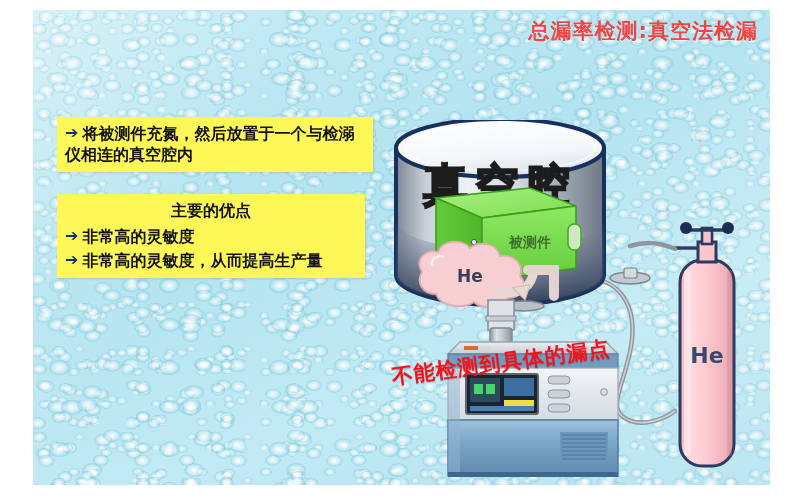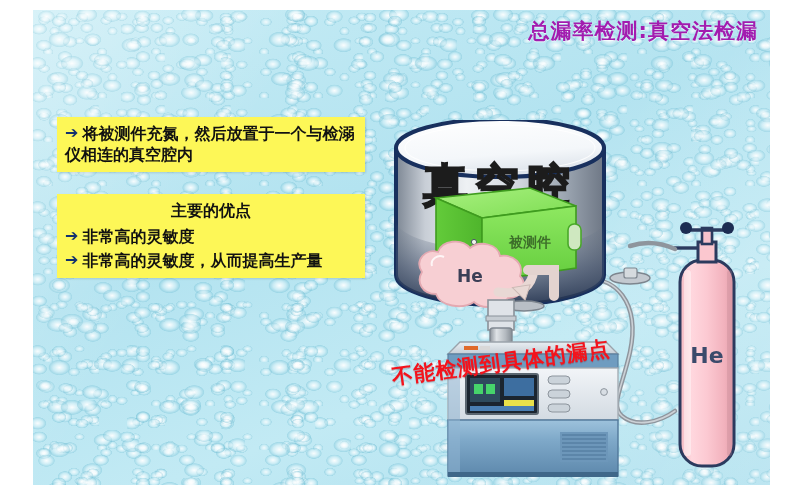--- a/index.html
+++ b/index.html
@@ -53,32 +53,32 @@
   }
   #bgGloss{
     position:absolute;left:33px;top:10px;width:737px;height:475px;
     background:linear-gradient(120deg,rgba(255,255,255,.30) 0%,rgba(255,255,255,0) 28%,rgba(255,255,255,0) 62%,rgba(255,255,255,.18) 100%);
     pointer-events:none;
   }
 
   
   #title{
     position:absolute;right:42px;top:17px;
-    font-size:21px;font-weight:bold;color:#a21caf;letter-spacing:1px;
+    font-size:21px;font-weight:bold;color:#ef4444;letter-spacing:1px;
     text-shadow:0 1px 0 rgba(255,255,255,.6);
     white-space:nowrap;
   }
 
   
   .ybox{
     position:absolute;background:#fdf757;
     color:#111;line-height:1.32;
     box-shadow:1px 1px 2px rgba(0,0,0,.12);
   }
-  #box1{left:57px;top:117px;width:292px;padding:6px 8px 7px 8px;font-size:16px;font-weight:bold;}
+  #box1{left:57px;top:117px;width:292px;padding:6px 16px 7px 8px;font-size:16px;font-weight:bold;}
   #box2{left:57px;top:194px;width:292px;padding:6px 8px 4px 8px;font-size:16px;font-weight:bold;}
   #box2 .hd{text-align:center;display:block;margin-bottom:5px;}
   .bullet-row{display:block;margin:3px 0;}
   .arrow{
     display:inline-block;color:#13326e;font-size:16px;font-weight:bold;
     margin-right:4px;transform:translateY(-1px);
   }
 
   
   #redtext{

